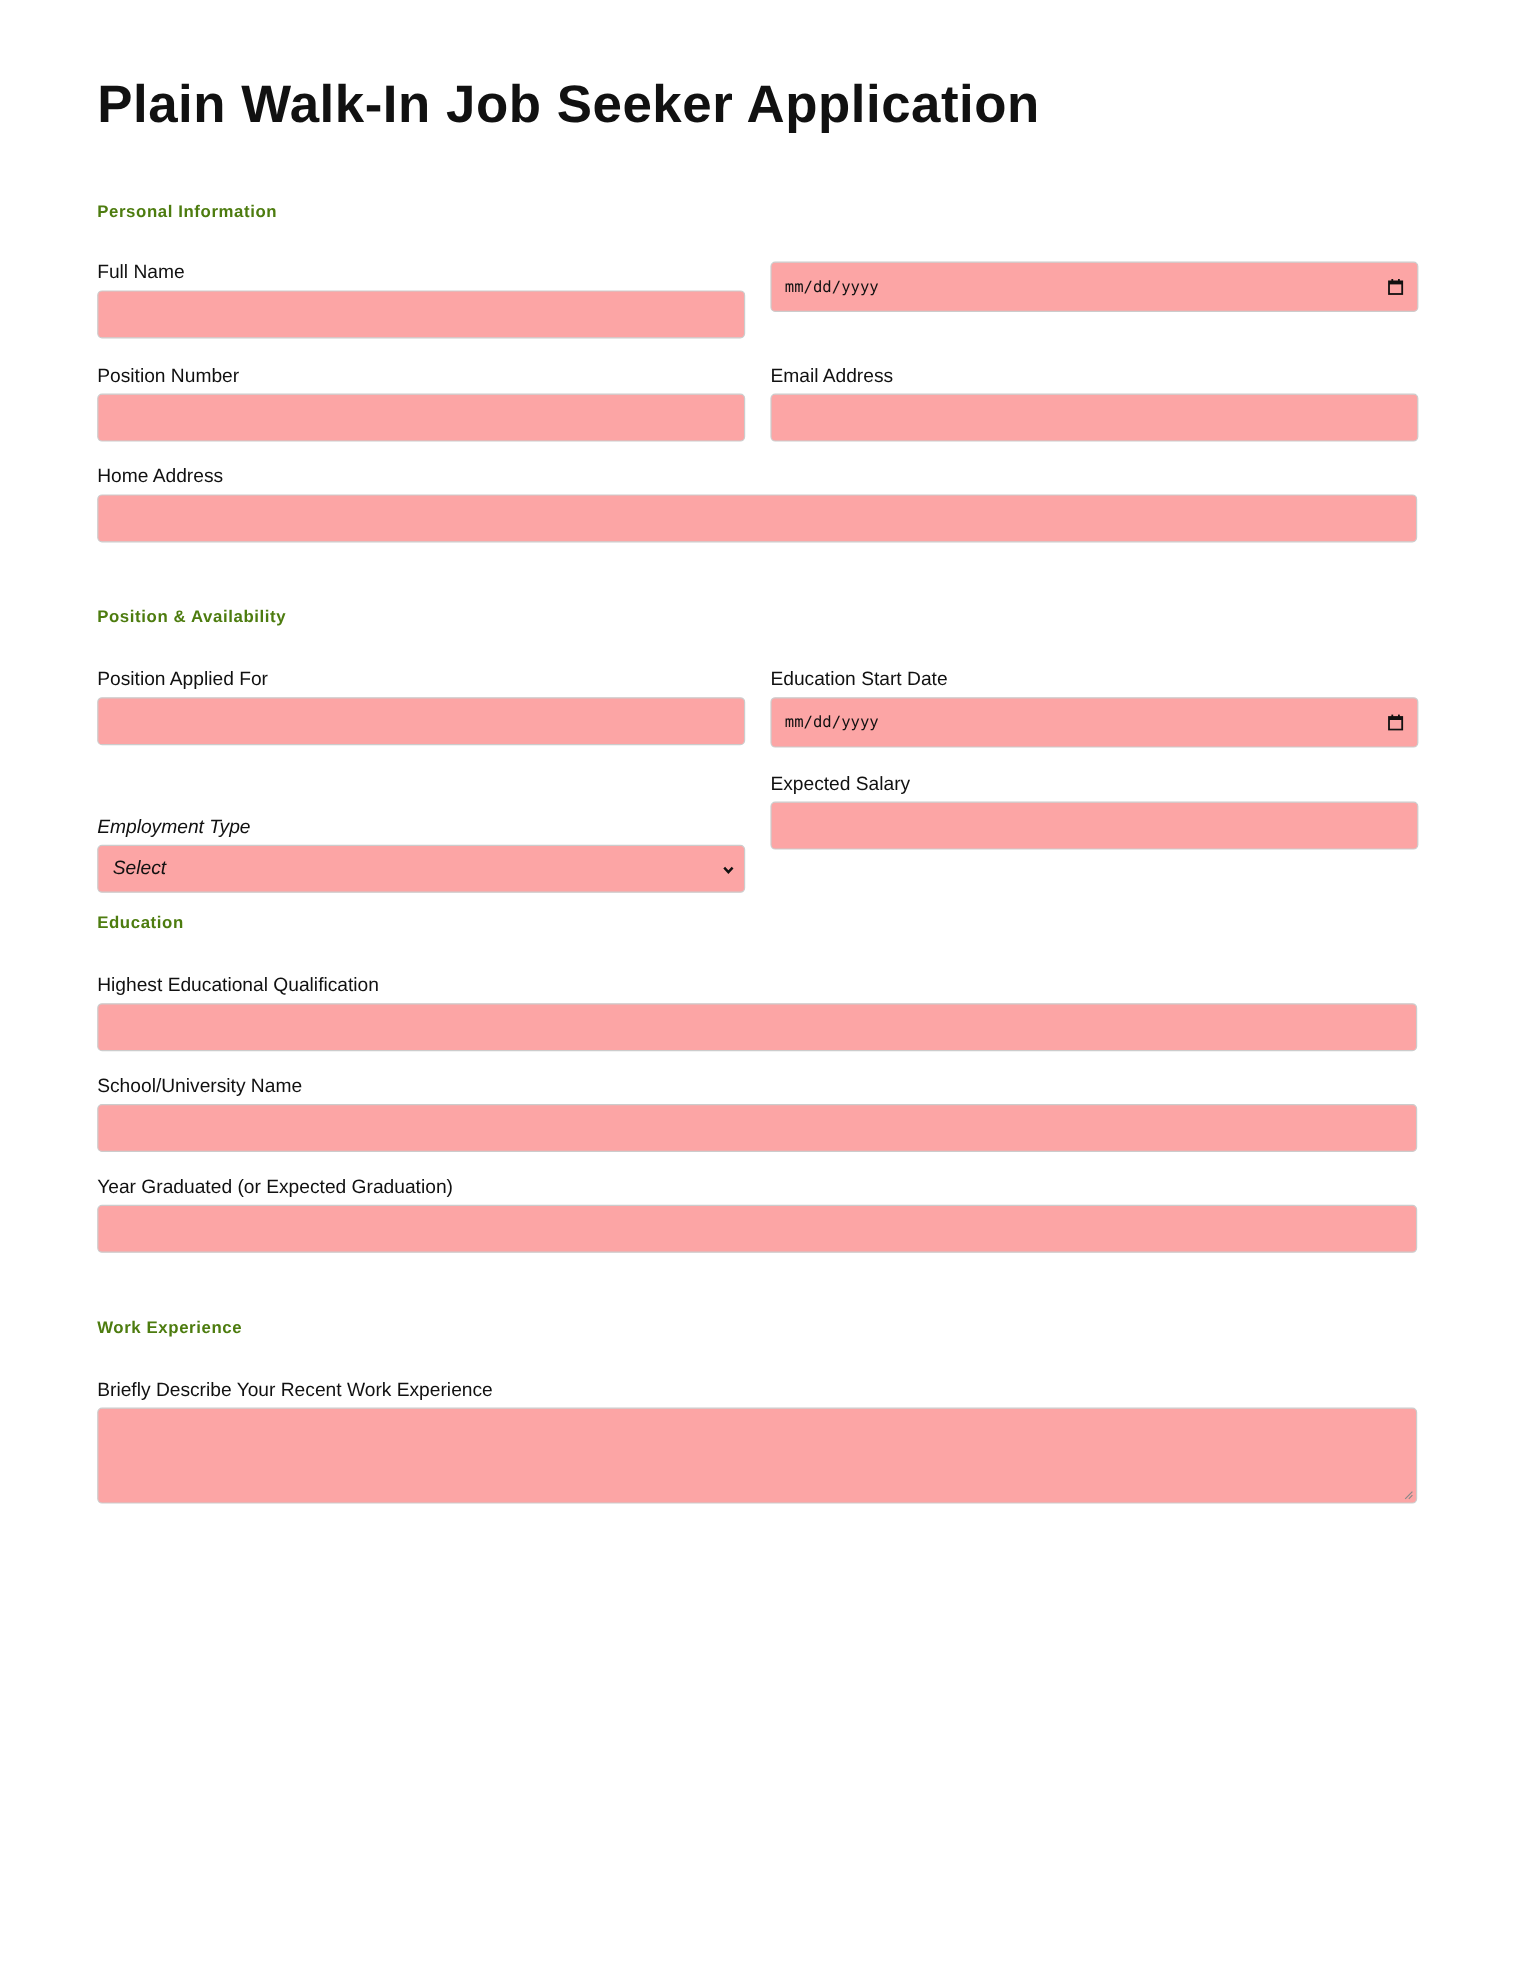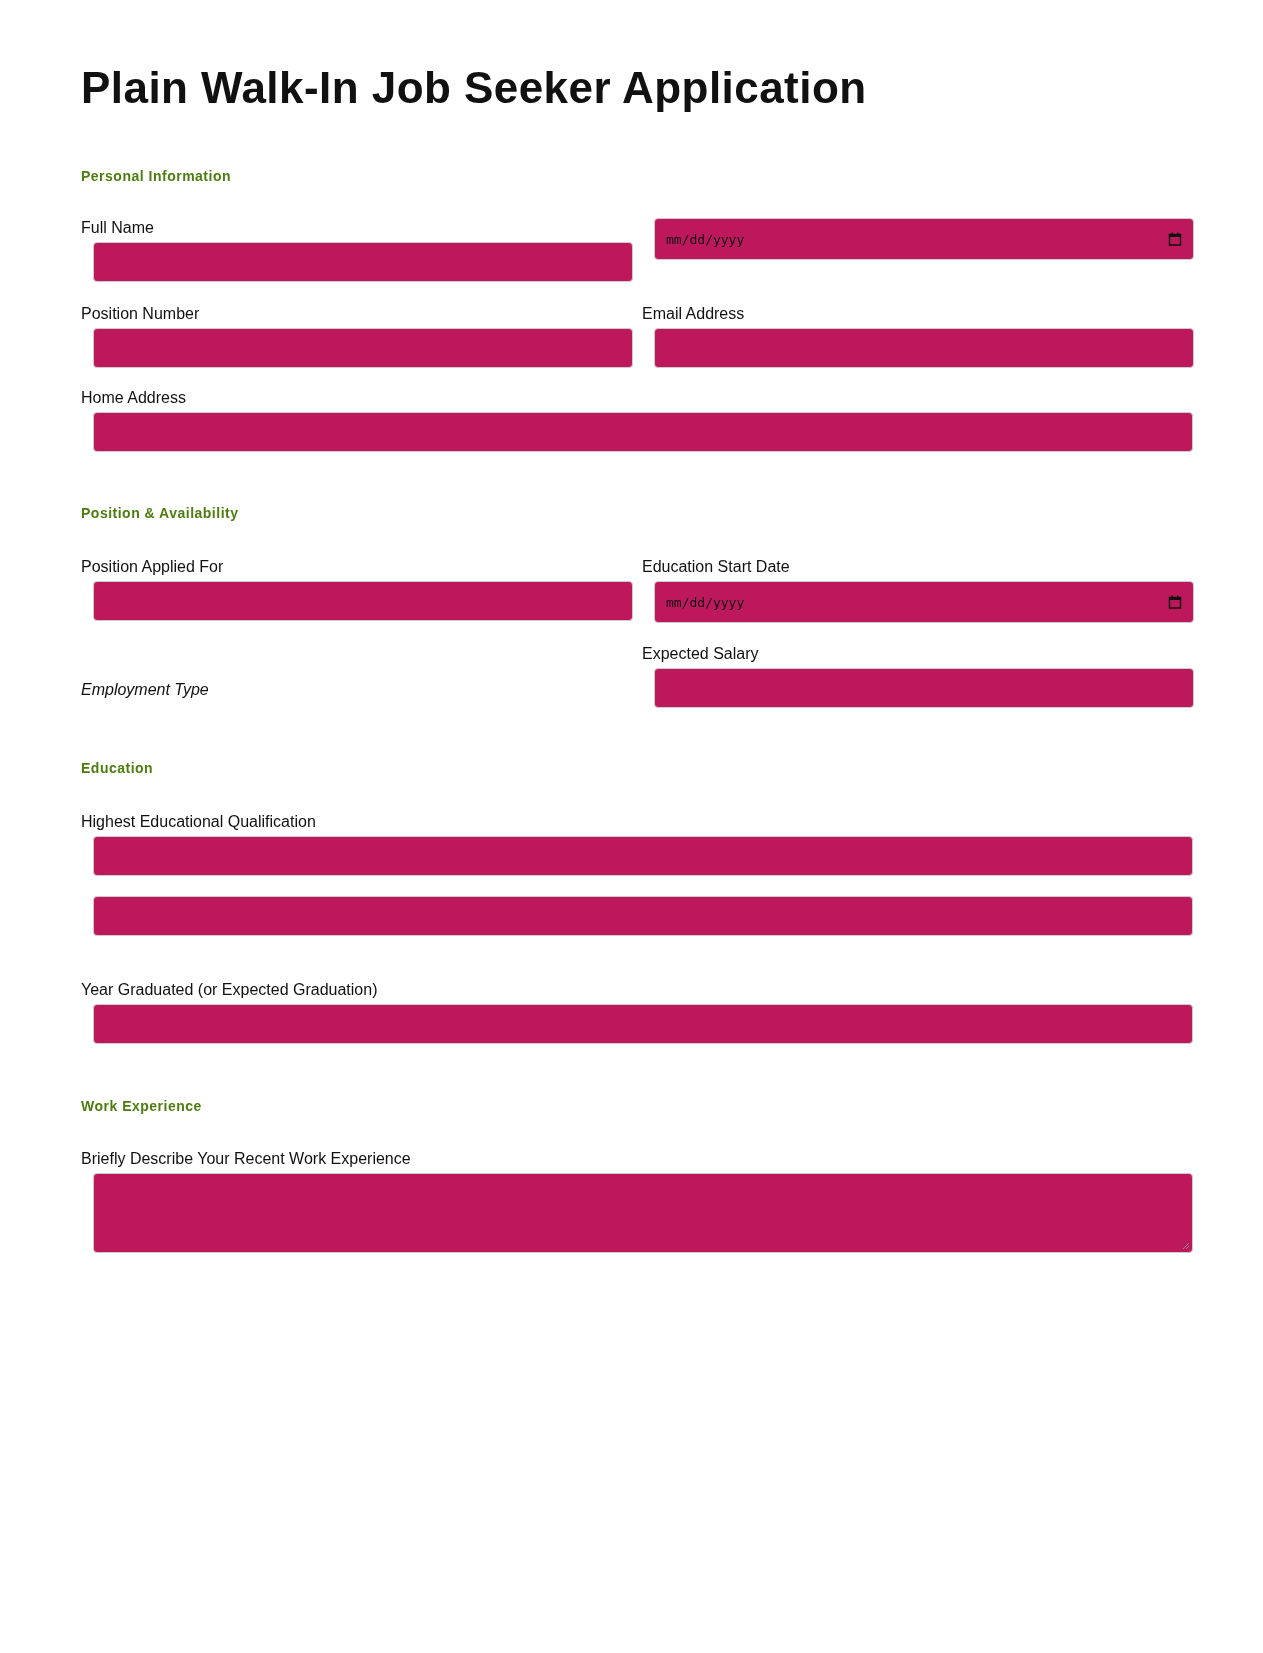--- a/index.html
+++ b/index.html
@@ -20,22 +20,22 @@
   }
   .field { position: absolute; }
   .field.col-left { left: 0; width: 540px; }
   .field.col-right { left: 561px; width: 540px; }
   .field.full { left: 0; width: 1100px; }
   .field label {
     display: block; font-size: 16px; line-height: 19px; color: #111; margin: 0 0 5px 0; white-space: nowrap;
   }
   .ctl {
     box-sizing: border-box; width: 100%; height: 40px; border: 1px solid #cccccc; border-radius: 4px;
-    background: #be185d; position: relative; display: block; padding: 0 12px;
-    font-family: "Liberation Sans", sans-serif; font-size: 16px; color: #111; margin-left: 12px;
+    background: #fca5a5; position: relative; display: block; padding: 0 12px;
+    font-family: "Liberation Sans", sans-serif; font-size: 16px; color: #111;
   }
   input.ctl { outline: none; }
   .ctl.date { height: 42px; display: flex; align-items: center; padding: 0 11px; }
   .date-text { font-family: "DejaVu Sans Mono", "Liberation Mono", monospace; font-size: 13px; color: #111; letter-spacing: 0px; }
   .cal-icon { position: absolute; right: 11px; top: 13px; width: 14px; height: 14px; }
   .ctl.select { display: flex; align-items: center; padding: 0 12px; cursor: pointer; }
   .select-text { font-size: 16px; color: #111; }
   .chev { position: absolute; right: 8px; top: 15px; width: 10px; height: 10px; }
   .ctl.textarea { height: 80px; padding: 8px 12px; resize: none; }
   .grip { position: absolute; right: 2px; bottom: 2px; width: 9px; height: 9px; }
@@ -96,35 +96,42 @@
         <rect x="1.5" y="2.5" width="11" height="10.5" fill="none" stroke="#111" stroke-width="1.5"></rect>
         <rect x="1.5" y="2.5" width="11" height="2.5" fill="#111"></rect>
         <rect x="3.5" y="0.5" width="1.5" height="3" fill="#111"></rect>
         <rect x="9" y="0.5" width="1.5" height="3" fill="#111"></rect>
       </svg>
     </div>
   </div>
 
   <div class="field col-left" style="top:680px;font-style:italic;">
     <label>Employment Type</label>
+    <div class="ctl select">
+      <span class="select-text">Select</span>
+      <svg class="chev" viewBox="0 0 10 10">
+        <path d="M1.5 3 L5 6.8 L8.5 3" fill="none" stroke="#111" stroke-width="2"></path>
+      </svg>
+    </div>
   </div>
 
   <div class="field col-right" style="top:644px;">
     <label>Expected Salary</label>
     <input class="ctl" type="text" value="" style="">
   </div>
 
   <h2 class="section-heading" style="top:757px;">Education</h2>
 
   <div class="field full" style="top:812px;">
     <label>Highest Educational Qualification</label>
     <input class="ctl" type="text" value="" style="">
   </div>
 
   <div class="field full" style="top:896px;">
+    <label>School/University Name</label>
     <input class="ctl" type="text" value="" style="">
   </div>
 
   <div class="field full" style="top:980px;">
     <label>Year Graduated (or Expected Graduation)</label>
     <input class="ctl" type="text" value="" style="">
   </div>
 
   <h2 class="section-heading" style="top:1095px;">Work Experience</h2>
 

